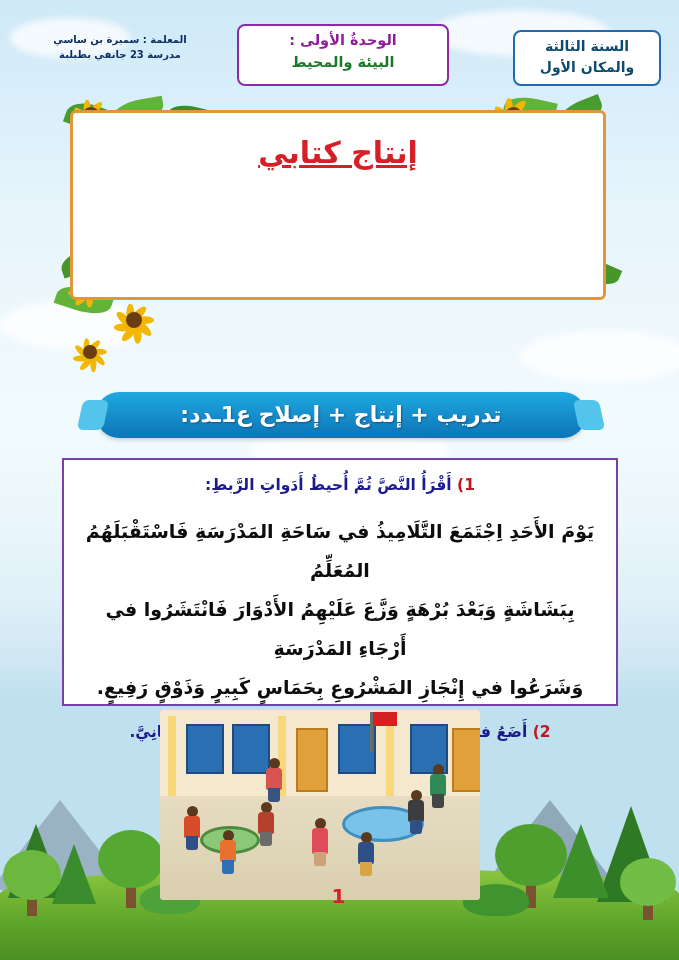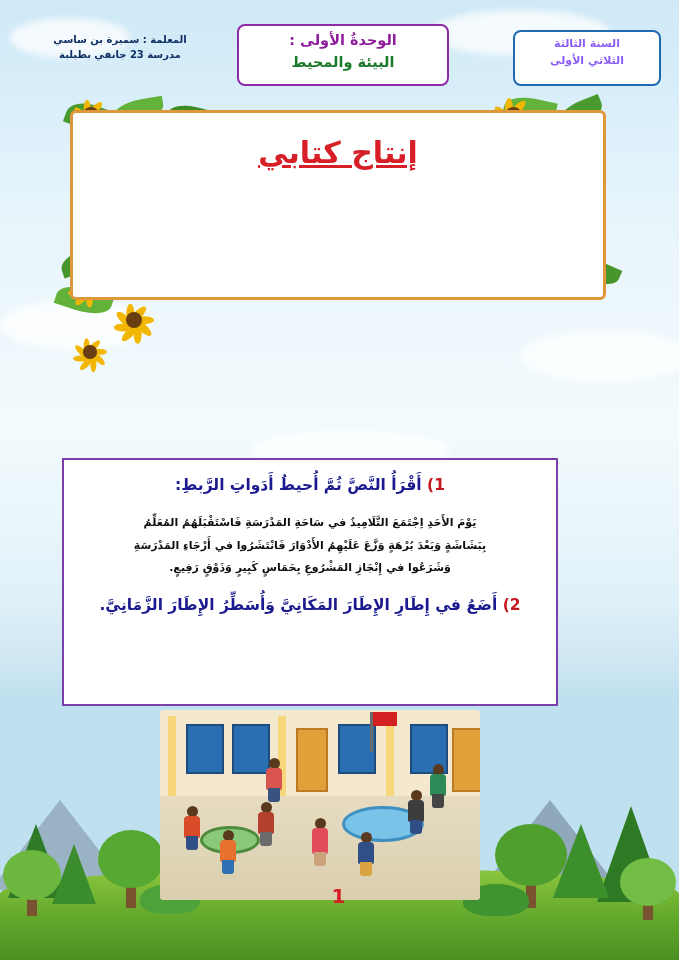--- a/index.html
+++ b/index.html
@@ -66,24 +66,24 @@
   }
   .hbox.right {
     left: 14px;
     top: 2px;
     width: 212px;
     height: 62px;
     border: 2px solid transparent;
     background: transparent;
   }
   .hline {
-    font-size: 11px;
+    font-size: 14px;
     font-weight: bold;
     line-height: 1.5;
-    color: #8b5cf6;
+    color: #0c4a6e;
     white-space: nowrap;
   }
   .hbox.center .hline { color: #8e1d9c; font-size: 14.5px; }
   .hbox.center .hline.second { color: #1b7a2a; }
   .hbox.right .hline { color: #0f2f63; font-size: 10px; }
 
   
   .frame {
     position: absolute;
     top: 100px;
@@ -204,39 +204,39 @@
     font-weight: bold;
     color: #ffffff;
     text-shadow: 1px 1px 2px rgba(0,0,0,0.35);
   }
 
   
   .exbox {
     position: absolute;
     top: 458px;
     left: 62px;
-    width: 496px;
+    width: 556px;
     height: 248px;
     background: #ffffff;
     border: 2px solid #7a3fa8;
     box-sizing: border-box;
     padding: 14px 18px;
   }
   .q1 {
     text-align: center;
     font-size: 15.5px;
     font-weight: bold;
     color: #1b1b8f;
     margin-top: 2px;
   }
   .q1 .num { color: #c2181f; }
   .passage {
     margin-top: 18px;
     text-align: center;
-    font-size: 11px;
+    font-size: 19px;
     font-weight: bold;
     color: #0d0d0d;
     line-height: 2.05;
   }
   .q2 {
     margin-top: 16px;
     text-align: center;
     font-size: 15.5px;
     font-weight: bold;
     color: #1b1b8f;
@@ -399,21 +399,21 @@
   <div class="cloud" style="left:10px;top:18px;width:120px;height:40px;"></div>
   <div class="cloud" style="left:430px;top:10px;width:180px;height:46px;"></div>
   <div class="cloud" style="left:0px;top:300px;width:150px;height:50px;"></div>
   <div class="cloud" style="left:520px;top:330px;width:170px;height:52px;"></div>
   <div class="cloud" style="left:250px;top:430px;width:200px;height:40px;"></div>
 
   <div class="header">
 
     <div class="hbox left">
       <div class="hline">السنة الثالثة</div>
-      <div class="hline">الثلاثي الأولى</div>
+      <div class="hline">والمكان الأول</div>
     </div>
 
     <div class="hbox center">
       <div class="hline">الوحدةُ الأولى :</div>
       <div class="hline second">البيئة والمحيط</div>
     </div>
 
     <div class="hbox right">
       <div class="hline">المعلمة : سميرة بن ساسي</div>
       <div class="hline">مدرسة 23 جانفي بطبلبة</div>
@@ -513,20 +513,23 @@
     </div>
 
     <div class="frame-inner">
       <div class="title-main">إنتاج كتابي</div>
       <div class="bullets">
       </div>
     </div>
 
   </div>
 
+  <div class="banner">
+    <div class="banner-text">تدريب + إنتاج + إصلاح ع1ـدد:</div>
+  </div>
 
   <div class="exbox">
     <div class="q1">
       <span class="num">1)</span>
       <span>أَقْرَأُ النَّصَّ ثُمَّ أُحيطُ أَدَواتِ الرَّبطِ:</span>
     </div>
     <div class="passage">
       <div>يَوْمَ الأَحَدِ اِجْتَمَعَ التَّلَامِيذُ في سَاحَةِ المَدْرَسَةِ فَاسْتَقْبَلَهُمُ المُعَلِّمُ</div>
       <div>بِبَشَاشَةٍ وَبَعْدَ بُرْهَةٍ وَزَّعَ عَلَيْهِمُ الأَدْوَارَ فَانْتَشَرُوا في أَرْجَاءِ المَدْرَسَةِ</div>
       <div>وَشَرَعُوا في إِنْجَازِ المَشْرُوعِ بِحَمَاسٍ كَبِيرٍ وَذَوْقٍ رَفِيعٍ.</div>

